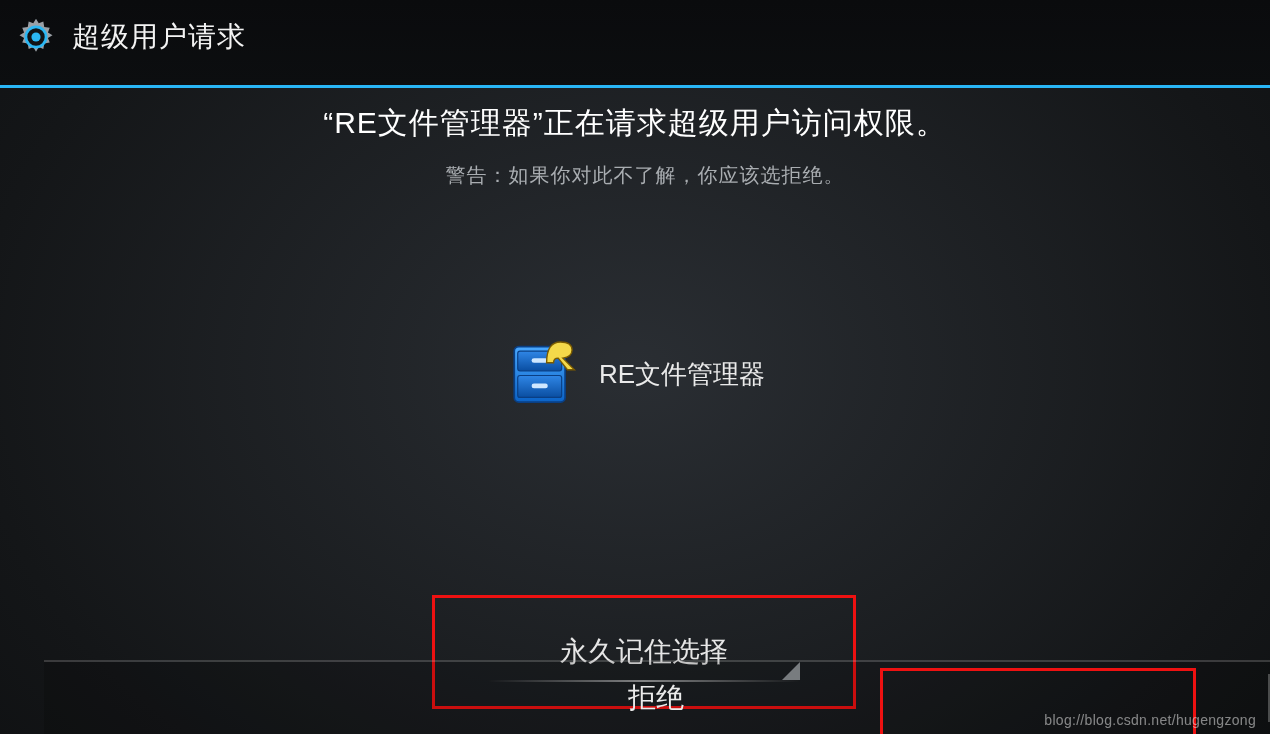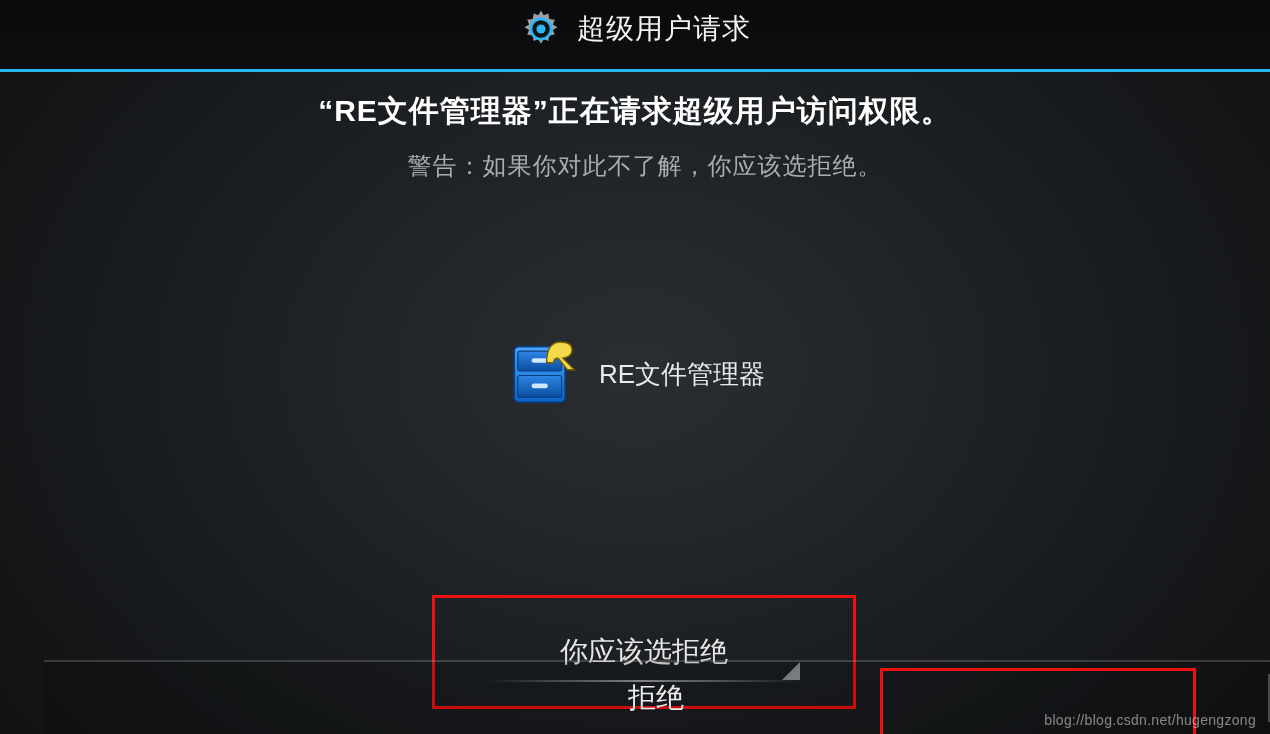--- a/index.html
+++ b/index.html
@@ -12,55 +12,54 @@
       color: #eee;
     }
     .screen {
       width: 1270px;
       height: 734px;
       position: relative;
       background: radial-gradient(ellipse 1200px 900px at 50% 50%, #2a2e33 0%, #141618 55%, #060708 100%);
     }
     
     .header {
-      height: 72px;
+      height: 88px;
       display: flex;
       align-items: center;
       gap: 14px;
       padding: 0 14px 12px 14px;
       border-bottom: 3px solid #29b6f6;
       background: linear-gradient(#0a0b0d, #0c0e10);
-      justify-content: center;
     }
     .header-title {
       font-size: 28px;
       color: #f3f3f3;
       letter-spacing: 1px;
     }
     .gear-icon { display: block; }
     
     .content {
       position: absolute;
       top: 75px;
       left: 0; right: 0;
       bottom: 74px;
       display: flex;
       flex-direction: column;
       align-items: center;
     }
     .request-line {
-      margin-top: 16px;
+      margin-top: 28px;
       font-size: 30px;
-      font-weight: 700;
+      font-weight: 400;
       color: #fff;
       letter-spacing: 1px;
     }
     .warning-line {
       margin-top: 18px;
-      font-size: 24px;
+      font-size: 20px;
       color: #a9adb1;
       letter-spacing: 1px;
       margin-left: 20px;
     }
     .app-block {
       position: absolute;
       top: 260px;
       left: 0; right: 0;
       display: flex;
       align-items: center;
@@ -200,21 +199,21 @@
           <g transform="translate(34,0)">
             <path d="M2 24 Q2 6 14 6 Q24 6 24 13 Q24 19 16 20 L26 30 L20 30 L12 20 Q8 20 8 24 Z" fill="#f4d94a" stroke="#7a5b00" stroke-width="1.2"></path>
           </g>
         </svg>
       </span>
       <span class="app-name">RE文件管理器</span>
     </div>
 
     <div class="remember-wrap">
       <div class="remember-inner">
-        <span class="remember-text">你应该选拒绝</span>
+        <span class="remember-text">永久记住选择</span>
         <div class="remember-underline"></div>
         <div class="spinner-corner"></div>
       </div>
     </div>
   </div>
 
   <div class="footer">
     <div class="footer-btn">
       <span>拒绝</span>
     </div>

